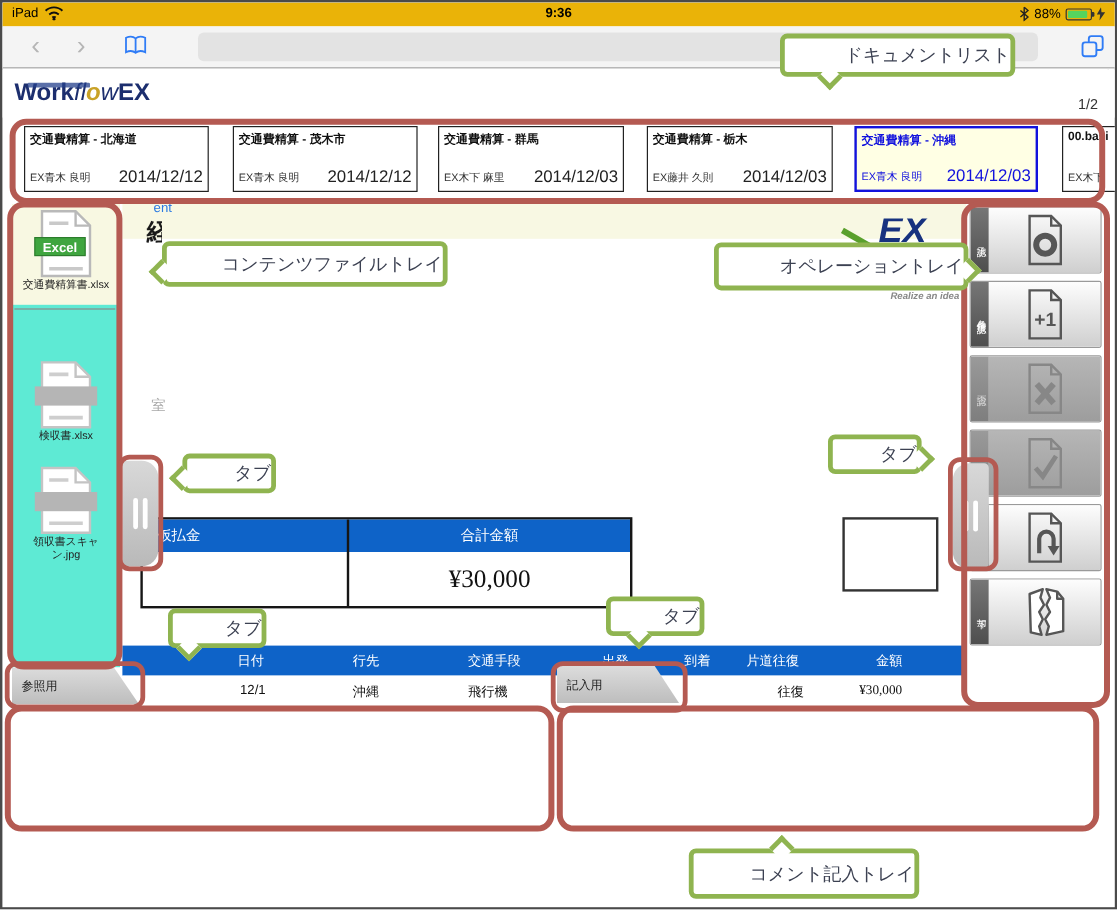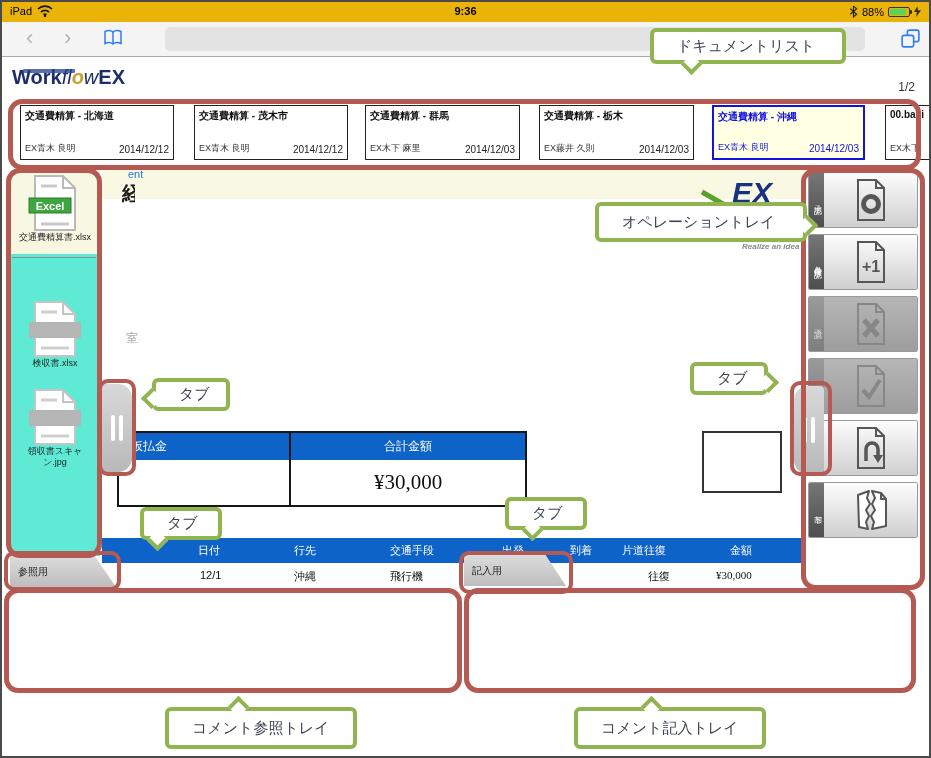--- a/index.html
+++ b/index.html
@@ -33,21 +33,21 @@
   .logo .i{font-style:italic;}
   .logo .gold{color:#c9a227;font-style:italic;font-weight:bold;}
   .logo-smudge{position:absolute;left:11px;top:3px;width:52px;height:4px;background:#24408c;opacity:.75;border-radius:1px;}
   .pageind{position:absolute;right:14px;top:22px;font-size:12px;color:#333;}
   .pagesep{position:absolute;left:921px;top:56px;width:1px;height:38px;background:#c4c4c4;}
 
   
   .card{position:absolute;top:103px;height:55px;background:#fff;border:1px solid #222;z-index:8;}
   .card-title{position:absolute;left:4px;top:3px;font-size:10px;font-weight:bold;color:#111;white-space:nowrap;overflow:hidden;max-width:146px;}
   .card-author{position:absolute;left:4px;bottom:4px;font-size:9px;color:#333;white-space:nowrap;}
-  .card-date{position:absolute;right:4px;bottom:4px;font-size:10px;color:#222;white-space:nowrap;}
+  .card-date{position:absolute;right:4px;bottom:4px;font-size:14px;color:#222;white-space:nowrap;}
   .card.sel{border:2px solid var(--sel-blue);background:#ffffe4;}
   .card.sel .card-title,.card.sel .card-author,.card.sel .card-date{color:var(--sel-blue);}
 
   
   .doc-band{position:absolute;left:100px;top:164px;width:703px;height:33px;background:#f8f8e3;z-index:1;}
   .frag{position:absolute;z-index:2;white-space:nowrap;}
 
   
   .sumtable{position:absolute;left:115px;top:429px;width:410px;height:76px;border:2px solid #161616;z-index:2;background:#fff;}
   .sum-head{display:flex;height:27px;background:var(--blue);color:#fff;font-size:12px;}
@@ -89,21 +89,21 @@
   .opbtn-label{width:15px;background:linear-gradient(180deg,#767676,#4e4e4e);color:#fff;font-size:8px;writing-mode:vertical-rl;text-orientation:upright;display:flex;align-items:center;justify-content:center;letter-spacing:1px;}
   .opbtn-icon{flex:1;background:linear-gradient(180deg,#fdfdfd,#cfcfcf);display:flex;align-items:center;justify-content:center;color:#565656;}
   .opbtn.disabled .opbtn-label{background:linear-gradient(180deg,#9a9a9a,#7e7e7e);color:#d8d8d8;}
   .opbtn.disabled .opbtn-icon{background:linear-gradient(180deg,#b6b6b6,#9d9d9d);color:#878787;}
 
   
   .ro{position:absolute;border:5px solid var(--red);border-radius:14px;z-index:40;pointer-events:none;}
   .ro.small{border-radius:10px;border-width:4px;}
 
   
-  .co{position:absolute;background:#fff;border:4px solid var(--green);border-radius:6px;display:flex;align-items:center;justify-content:flex-start;font-size:15px;color:#3c4152;z-index:50;padding-left:23px;}
+  .co{position:absolute;background:#fff;border:4px solid var(--green);border-radius:6px;display:flex;align-items:center;justify-content:flex-end;font-size:15px;color:#3c4152;z-index:50;padding-left:23px;}
   .arr{position:absolute;width:15px;height:15px;background:#fff;transform:rotate(45deg);}
   .arr-down{bottom:-12px;border-right:4px solid var(--green);border-bottom:4px solid var(--green);}
   .arr-up{top:-12px;border-left:4px solid var(--green);border-top:4px solid var(--green);}
   .arr-left{left:-12px;border-left:4px solid var(--green);border-bottom:4px solid var(--green);}
   .arr-right{right:-12px;border-right:4px solid var(--green);border-top:4px solid var(--green);}
 </style>
 </head>
 <body>
 
 <div class="screen">
@@ -364,42 +364,42 @@
   <div class="ro small" style="left:788px;top:379px;width:42px;height:95px;"></div>
   <div class="ro small" style="left:2px;top:549px;width:117px;height:40px;"></div>
   <div class="ro small" style="left:457px;top:549px;width:114px;height:43px;"></div>
   <div class="ro" style="left:2px;top:586px;width:458px;height:105px;"></div>
   <div class="ro" style="left:462px;top:586px;width:452px;height:105px;"></div>
 
   <div class="co" style="left:648px;top:26px;width:196px;height:36px;">
     <span>ドキュメントリスト</span>
     <i class="arr arr-down" style="left:30px;"></i>
   </div>
+  <div class="co" style="left:133px;top:199px;width:238px;height:38px;">
+    <span>コンテンツファイルトレイ</span>
+    <i class="arr arr-left" style="top:14px;"></i>
+  </div>
   <div class="co" style="left:593px;top:200px;width:212px;height:40px;">
     <span>オペレーショントレイ</span>
     <i class="arr arr-right" style="top:12px;"></i>
   </div>
   <div class="co" style="left:150px;top:376px;width:78px;height:33px;">
     <span>タブ</span>
     <i class="arr arr-left" style="top:9px;"></i>
   </div>
   <div class="co" style="left:688px;top:360px;width:78px;height:33px;">
     <span>タブ</span>
     <i class="arr arr-right" style="top:9px;"></i>
   </div>
   <div class="co" style="left:138px;top:505px;width:82px;height:33px;">
     <span>タブ</span>
     <i class="arr arr-down" style="left:6px;"></i>
   </div>
   <div class="co" style="left:503px;top:495px;width:82px;height:33px;">
     <span>タブ</span>
     <i class="arr arr-down" style="left:16px;"></i>
   </div>
-  <div class="co" style="left:163px;top:705px;width:192px;height:42px;">
-    <span>コメント参照トレイ</span>
-    <i class="arr arr-up" style="left:62px;"></i>
-  </div>
   <div class="co" style="left:572px;top:705px;width:192px;height:42px;">
     <span>コメント記入トレイ</span>
     <i class="arr arr-up" style="left:66px;"></i>
   </div>
 
 </div>
 
 </body></html>

